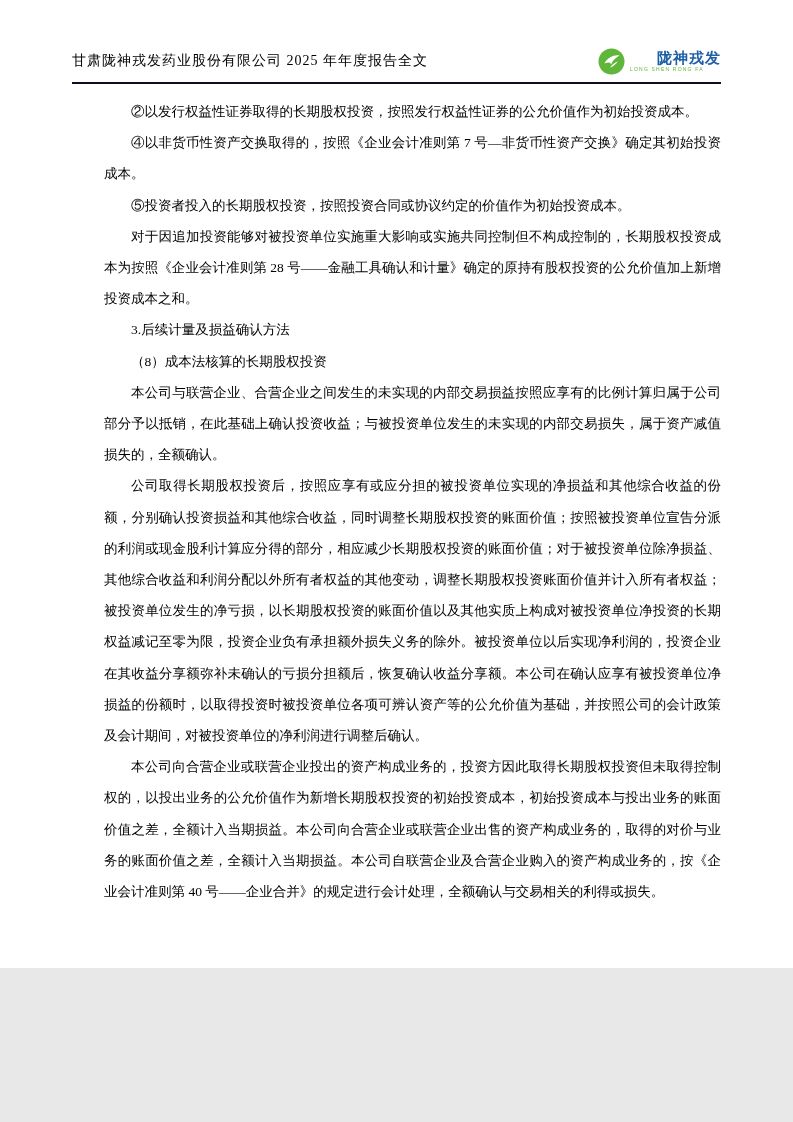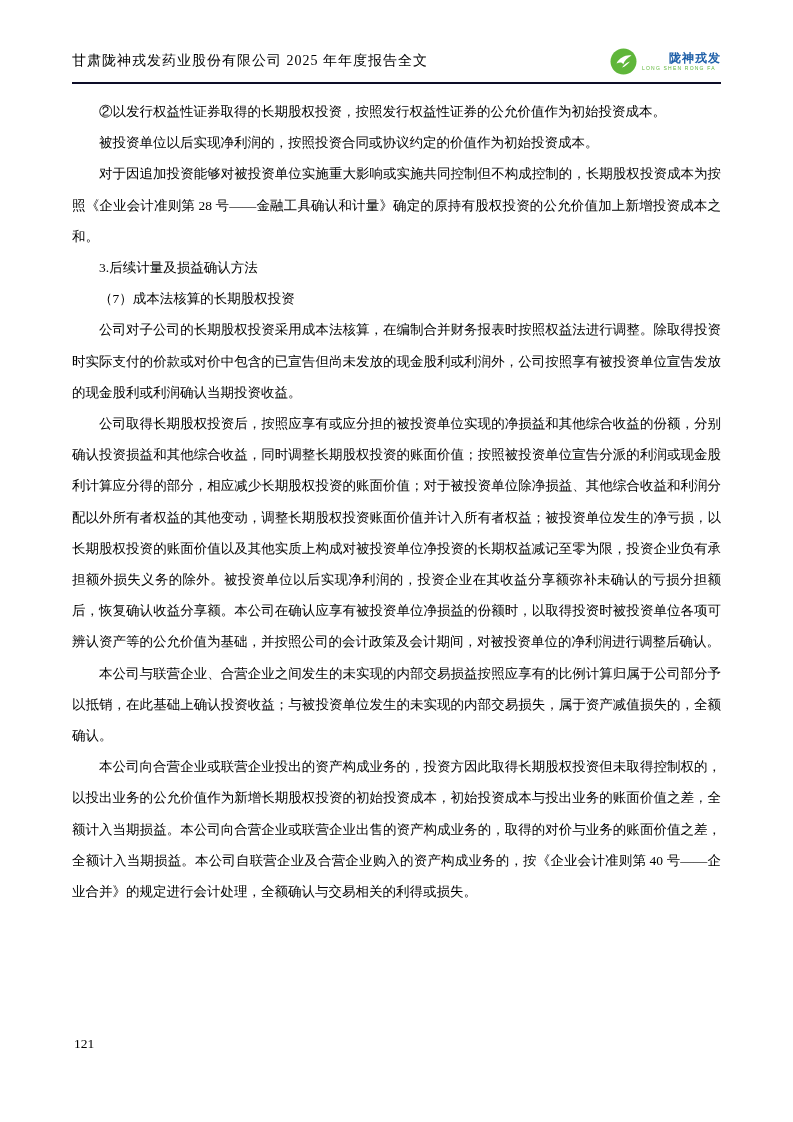--- a/index.html
+++ b/index.html
@@ -1,20 +1,20 @@
 <!DOCTYPE html>
 <html><head>
 <meta charset="utf-8">
 <style>
   * { margin: 0; padding: 0; box-sizing: border-box; }
   html, body { background: #e8e8e8; }
   .page {
     position: relative;
     width: 793px;
-    height: 1122px;
+    height: 968px;
     margin: 0 auto;
     background: #ffffff;
     font-family: "Liberation Serif", "DejaVu Serif", serif;
     color: #000000;
     overflow: hidden;
   }
   .header {
     position: absolute;
     top: 44px;
     left: 72px;
@@ -30,21 +30,21 @@
     white-space: nowrap;
   }
   .logo {
     display: flex;
     align-items: center;
     gap: 5px;
   }
   .logo-mark { width: 27px; height: 27px; display: block; }
   .logo-text { display: flex; flex-direction: column; line-height: 1; }
   .logo-cn {
-    font-size: 12px;
+    font-size: 15px;
     font-weight: bold;
     color: #1e5fa8;
     letter-spacing: 1px;
     font-family: "Liberation Sans", "DejaVu Sans", sans-serif;
     margin-left: 27px;
   }
   .logo-en {
     font-size: 5px;
     margin-top: 2px;
     color: #5fb63a;
@@ -64,20 +64,21 @@
     top: 96px;
     left: 72px;
     width: 649px;
     font-size: 13.5px;
     line-height: 31.2px;
     text-align: justify;
     text-justify: inter-ideograph;
   }
   .content p {
     text-indent: 2em;
+    margin-left: 32px;
   }
   .footer-pagenum {
     position: absolute;
     left: 74px;
     top: 1036px;
     font-size: 13.5px;
   }
 </style>
 </head>
 <body>
@@ -97,25 +98,25 @@
         <span class="logo-cn">陇神戎发</span>
         <span class="logo-en">LONG SHEN RONG FA</span>
       </div>
     </div>
   </div>
 
   <div class="header-rule"></div>
 
   <div class="content">
     <p>②以发行权益性证券取得的长期股权投资，按照发行权益性证券的公允价值作为初始投资成本。</p>
-    <p>被投资单位以后实现净利润的，按照投资合同或协议约定的价值作为初始投资成本。</p>
+    <p>④以非货币性资产交换取得的，按照《企业会计准则第 7 号—非货币性资产交换》确定其初始投资成本。</p>
+    <p>⑤投资者投入的长期股权投资，按照投资合同或协议约定的价值作为初始投资成本。</p>
     <p>对于因追加投资能够对被投资单位实施重大影响或实施共同控制但不构成控制的，长期股权投资成本为按照《企业会计准则第 28 号——金融工具确认和计量》确定的原持有股权投资的公允价值加上新增投资成本之和。</p>
     <p>3.后续计量及损益确认方法</p>
-    <p>（7）成本法核算的长期股权投资</p>
-    <p>公司对子公司的长期股权投资采用成本法核算，在编制合并财务报表时按照权益法进行调整。除取得投资时实际支付的价款或对价中包含的已宣告但尚未发放的现金股利或利润外，公司按照享有被投资单位宣告发放的现金股利或利润确认当期投资收益。</p>
+    <p>（8）成本法核算的长期股权投资</p>
+    <p>本公司与联营企业、合营企业之间发生的未实现的内部交易损益按照应享有的比例计算归属于公司部分予以抵销，在此基础上确认投资收益；与被投资单位发生的未实现的内部交易损失，属于资产减值损失的，全额确认。</p>
     <p>公司取得长期股权投资后，按照应享有或应分担的被投资单位实现的净损益和其他综合收益的份额，分别确认投资损益和其他综合收益，同时调整长期股权投资的账面价值；按照被投资单位宣告分派的利润或现金股利计算应分得的部分，相应减少长期股权投资的账面价值；对于被投资单位除净损益、其他综合收益和利润分配以外所有者权益的其他变动，调整长期股权投资账面价值并计入所有者权益；被投资单位发生的净亏损，以长期股权投资的账面价值以及其他实质上构成对被投资单位净投资的长期权益减记至零为限，投资企业负有承担额外损失义务的除外。被投资单位以后实现净利润的，投资企业在其收益分享额弥补未确认的亏损分担额后，恢复确认收益分享额。本公司在确认应享有被投资单位净损益的份额时，以取得投资时被投资单位各项可辨认资产等的公允价值为基础，并按照公司的会计政策及会计期间，对被投资单位的净利润进行调整后确认。</p>
-    <p>本公司与联营企业、合营企业之间发生的未实现的内部交易损益按照应享有的比例计算归属于公司部分予以抵销，在此基础上确认投资收益；与被投资单位发生的未实现的内部交易损失，属于资产减值损失的，全额确认。</p>
     <p>本公司向合营企业或联营企业投出的资产构成业务的，投资方因此取得长期股权投资但未取得控制权的，以投出业务的公允价值作为新增长期股权投资的初始投资成本，初始投资成本与投出业务的账面价值之差，全额计入当期损益。本公司向合营企业或联营企业出售的资产构成业务的，取得的对价与业务的账面价值之差，全额计入当期损益。本公司自联营企业及合营企业购入的资产构成业务的，按《企业会计准则第 40 号——企业合并》的规定进行会计处理，全额确认与交易相关的利得或损失。</p>
   </div>
 
   <div class="footer-pagenum">121</div>
 
 </div>
 
 </body></html>

